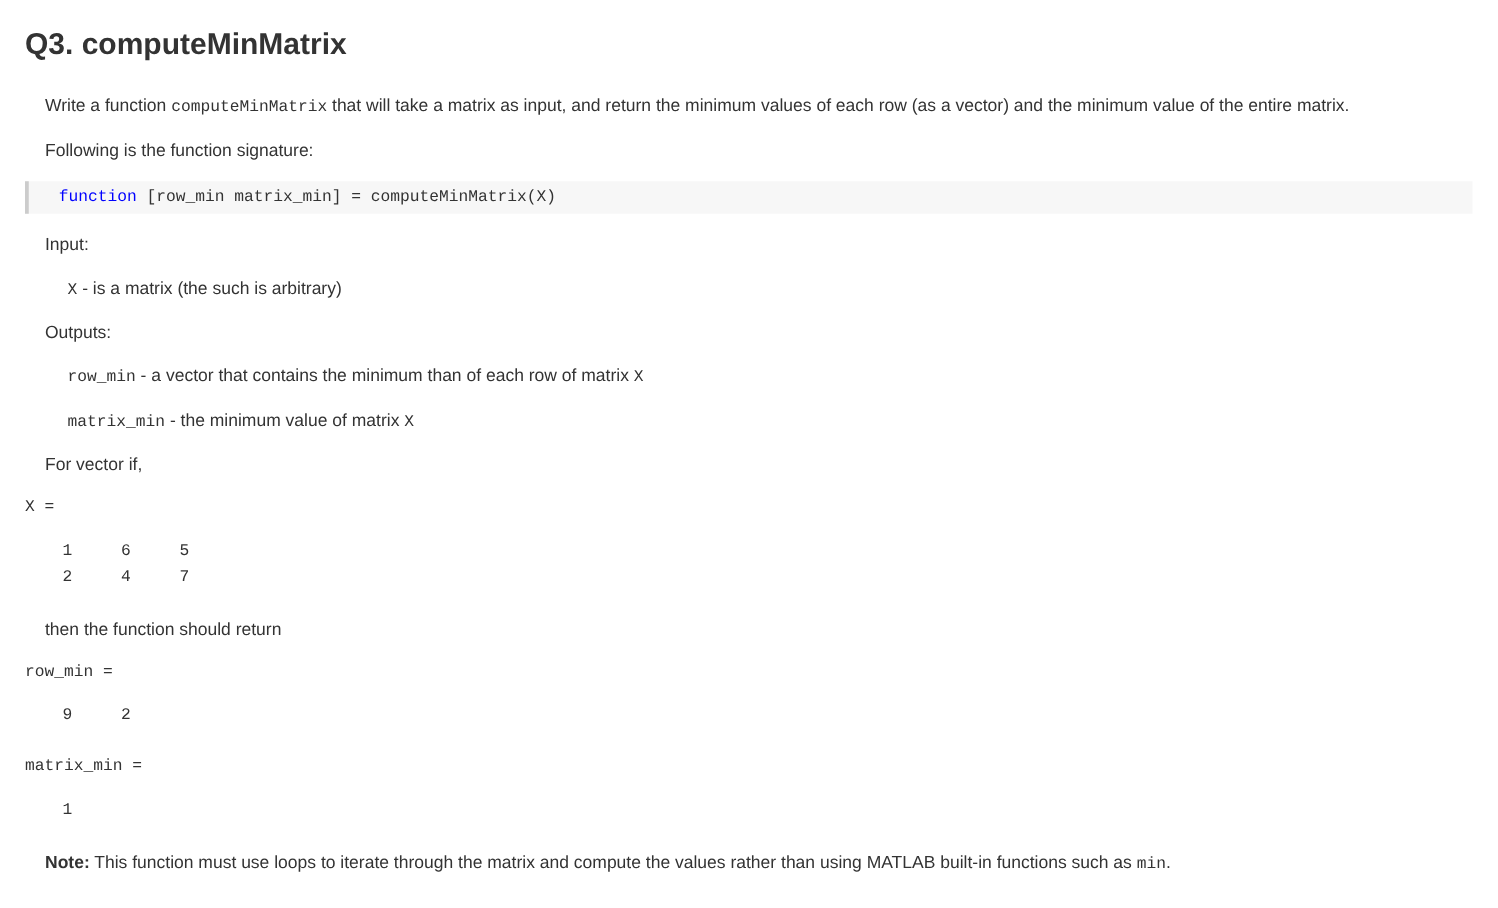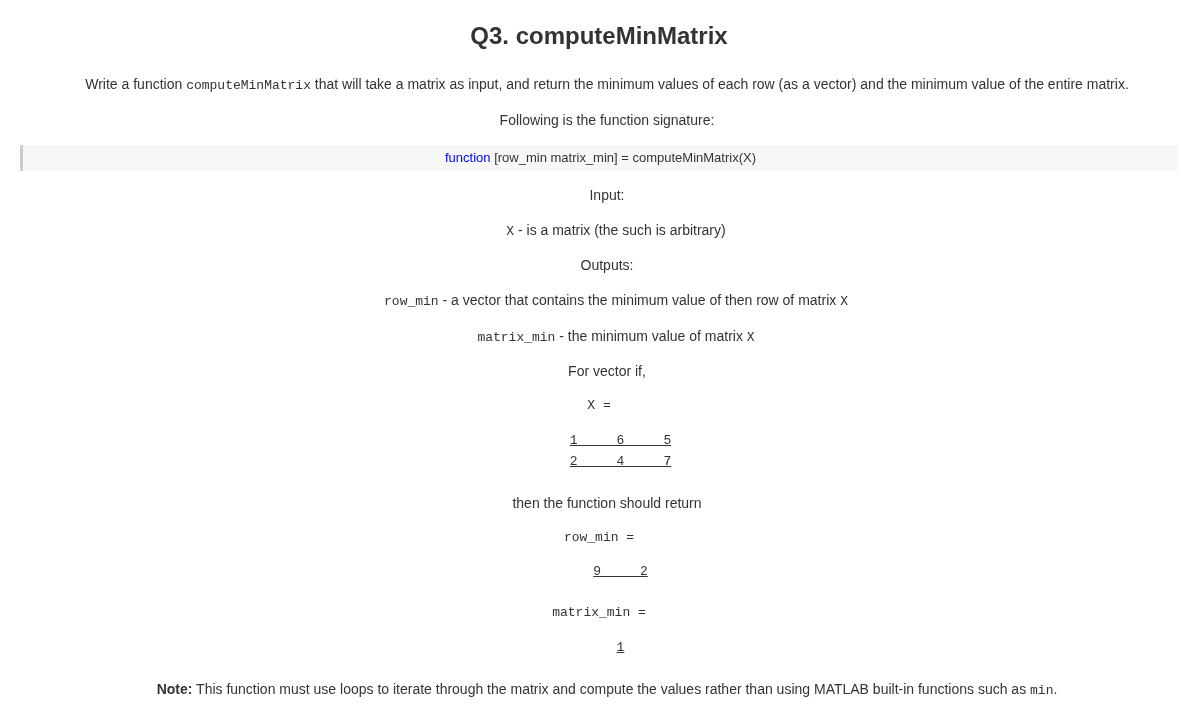--- a/index.html
+++ b/index.html
@@ -1,17 +1,16 @@
 <!DOCTYPE html>
 <html><head>
   <meta charset="utf-8">
   <style>
     * {
       box-sizing: border-box;
-      text-align: center;
     }
     body {
       font-family: Arial, Helvetica, sans-serif;
       font-size: 14px;
       line-height: 1.5;
       color: #333;
       margin: 0;
       padding: 18px 20px;
       background: #fff;
     }
@@ -26,46 +25,45 @@
       font-size: 14px;
     }
     .indent {
       padding-left: 18px;
     }
     code.inline {
       font-family: Menlo, Monaco, Consolas, "Courier New", monospace;
       font-size: 13px;
     }
     pre.code-block {
-      font-family: Liberation Sans, sans-serif;
+      font-family: Liberation Mono, monospace;
       font-size: 13px;
       background: #f7f7f7;
       border-left: 3px solid #ccc;
-      padding: 4px 4px;
+      padding: 4px 24px;
       margin: 0 0 14px 0;
       white-space: pre;
       line-height: 1.4;
     }
     pre.code-block .kw {
       color: #0000ff;
     }
     pre.plain {
       font-family: Menlo, Monaco, Consolas, "Courier New", monospace;
       font-size: 13px;
       background: transparent;
       border: none;
       padding: 0;
       margin: 0 0 14px 0;
       white-space: pre;
       line-height: 1.6;
     }
     pre.matrix {
-      margin-left: 43px;
+      margin-left: 30px;
       margin-bottom: 20px;
-      text-decoration: underline;
     }
   </style>
 </head>
 <body>
 
 <h2 class="title">Q3. computeMinMatrix</h2>
 
 <p>
   <span>Write a function </span><code class="inline">computeMinMatrix</code><span> that will take a matrix as input, and return the minimum values of each row (as a vector) and the minimum value of the entire matrix.</span>
 </p>
@@ -76,21 +74,21 @@
 
 <p>Input:</p>
 
 <p class="indent">
   <code class="inline">X</code><span> - is a matrix (the such is arbitrary)</span>
 </p>
 
 <p>Outputs:</p>
 
 <p class="indent">
-  <code class="inline">row_min</code><span> - a vector that contains the minimum value of then row of matrix </span><code class="inline">X</code>
+  <code class="inline">row_min</code><span> - a vector that contains the minimum than of each row of matrix </span><code class="inline">X</code>
 </p>
 
 <p class="indent">
   <code class="inline">matrix_min</code><span> - the minimum value of matrix </span><code class="inline">X</code>
 </p>
 
 <p>For vector if,</p>
 
 <pre class="plain">X =</pre>
 

